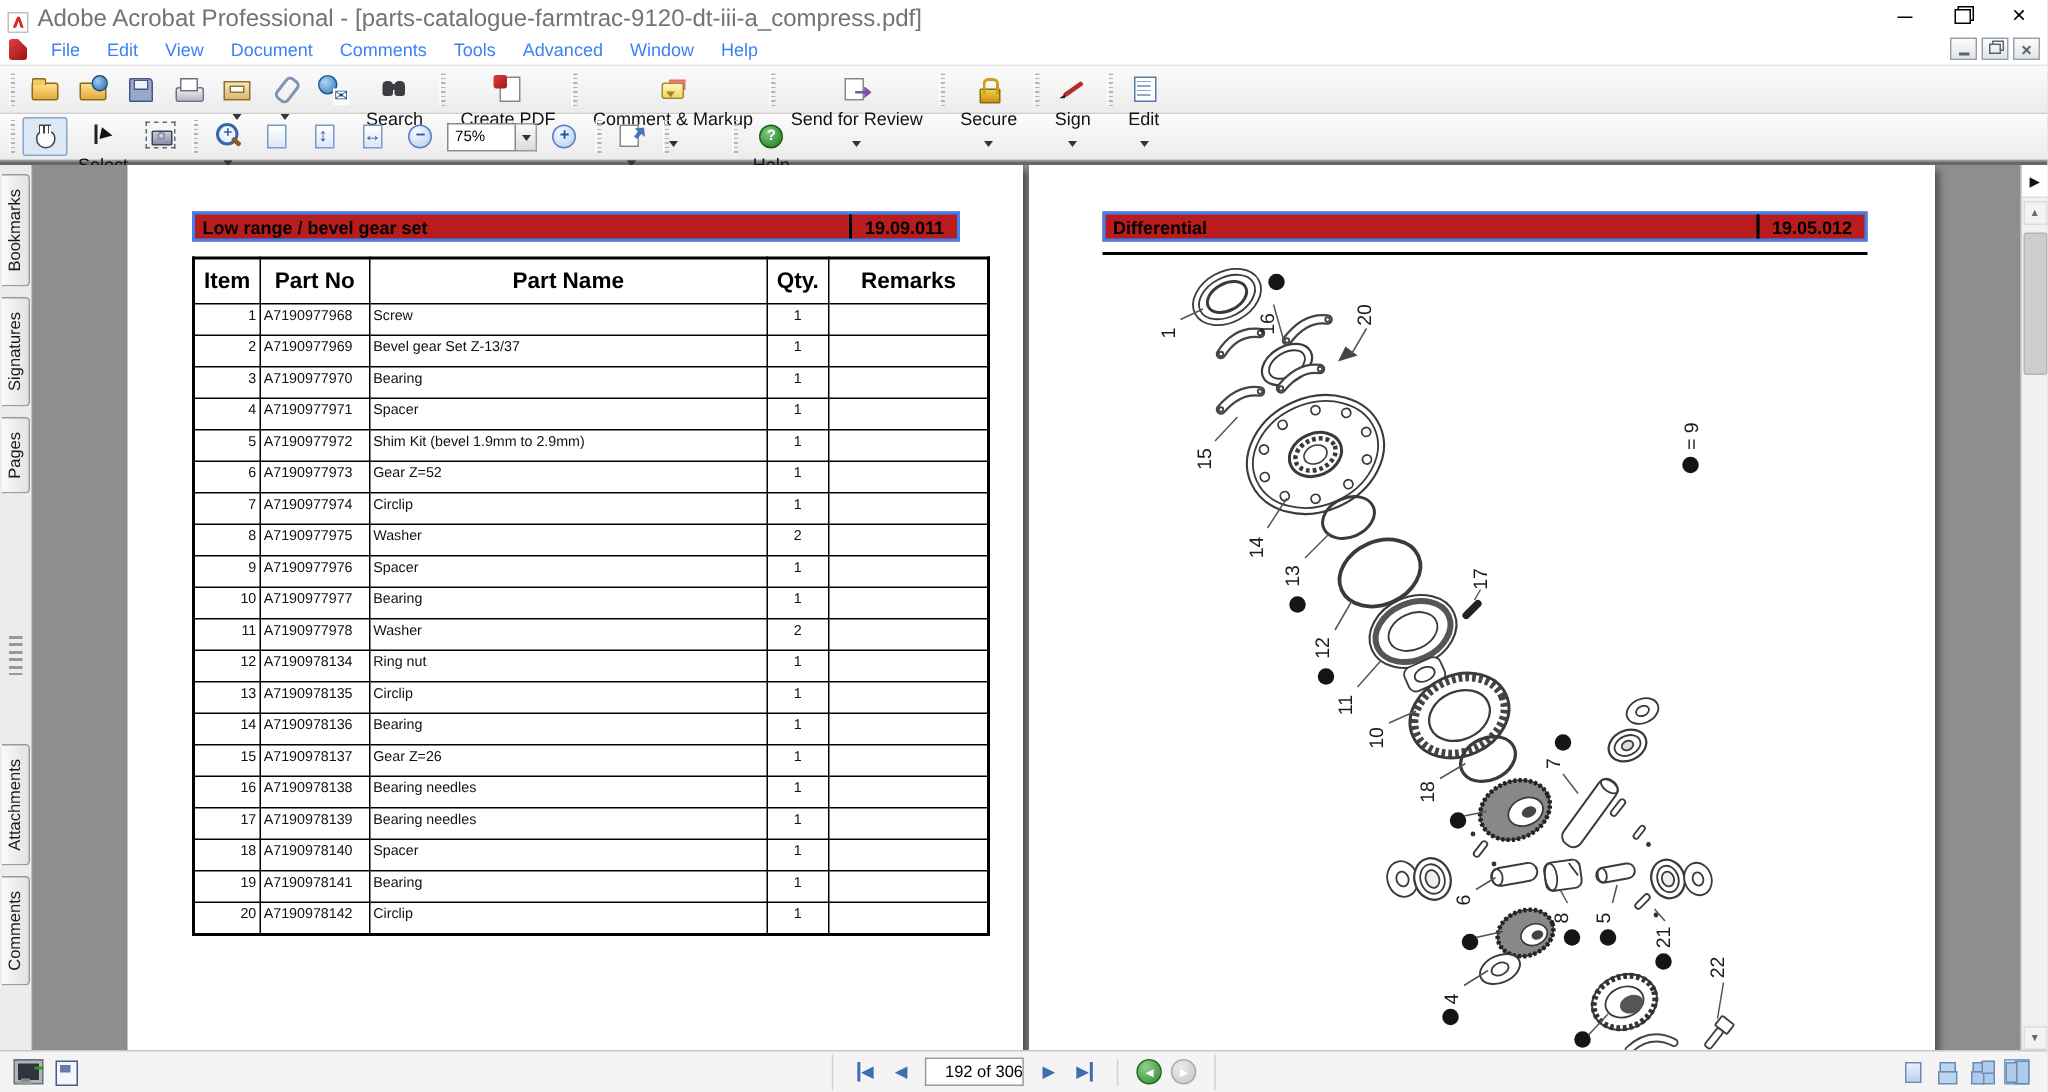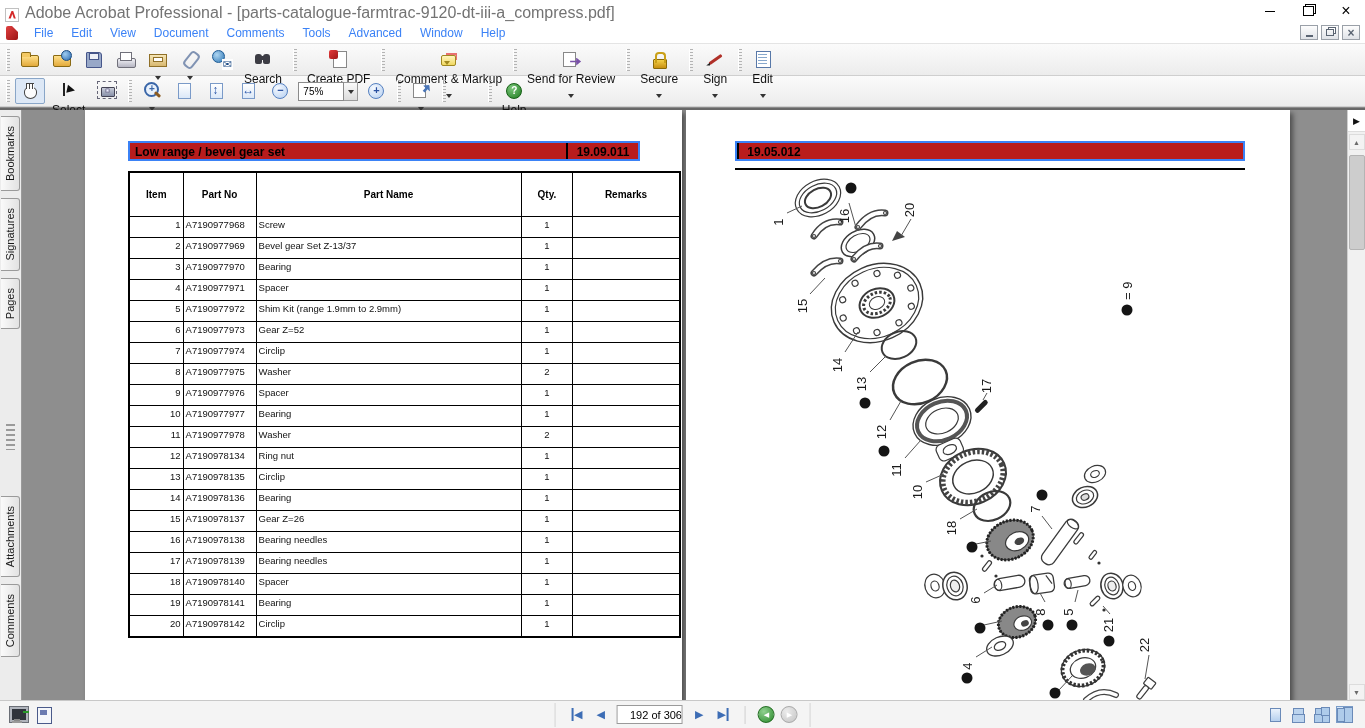--- a/index.html
+++ b/index.html
@@ -175,22 +175,22 @@
   .pg-title { position:absolute; height:20px; border:2px solid #3b82f6; display:flex; align-items:stretch;
               font-weight:bold; font-size:12px; background:#b91c1c; }
   .pg-title .txt { flex:1; padding:2px 0 0 5px; white-space:nowrap; }
   .pg-title .code { width:72px; border-left:2px solid #000; text-align:center; padding-top:2px; }
   #lp-header { left:43px; top:31px; width:512px; }
   #rp-header { left:49px; top:31px; width:510px; }
   #rp-rule { position:absolute; left:49px; top:58px; width:510px; border-top:2px solid #000; }
 
   table.parts { position:absolute; left:43px; top:61px; border-collapse:collapse; table-layout:fixed;
                 border:2px solid #000; }
-  table.parts th { border:1px solid #000; font-size:10px; height:15px; font-weight:bold; text-align:center;
-                   padding:16px; background:#fff; }
+  table.parts th { border:1px solid #000; font-size:15px; height:15px; font-weight:bold; text-align:center;
+                   padding:6px; background:#fff; }
   table.parts td { border:1px solid #000; font-size:9.5px; height:21px; vertical-align:top;
                    padding:2px 2px 0 2px; color:#111; }
   td.c0 { text-align:right; padding-right:4px; }
   td.c1 { padding-left:4px; }
   td.c2 { padding-left:6px;margin-top:32px; }
   td.c3 { text-align:center; }
 
   #diagram { position:absolute; inset:0; width:100%; height:100%; }
   .callout { font-size:13px; fill:#1a1a1a; font-family:"Liberation Sans",sans-serif; }
   .leader { stroke:#555; stroke-width:1; }
@@ -468,21 +468,21 @@
             <tr>
               <td class="c0">4</td>
               <td class="c1">A7190977971</td>
               <td class="c2">Spacer</td>
               <td class="c3">1</td>
               <td class="c4"></td>
             </tr>
             <tr>
               <td class="c0">5</td>
               <td class="c1">A7190977972</td>
-              <td class="c2">Shim Kit (range 1.9mm to 2.9mm)</td>
+              <td class="c2">Shim Kit (bevel 1.9mm to 2.9mm)</td>
               <td class="c3">1</td>
               <td class="c4"></td>
             </tr>
             <tr>
               <td class="c0">6</td>
               <td class="c1">A7190977973</td>
               <td class="c2">Gear Z=52</td>
               <td class="c3">1</td>
               <td class="c4"></td>
             </tr>
@@ -583,20 +583,21 @@
               <td class="c2">Circlip</td>
               <td class="c3">1</td>
               <td class="c4"></td>
             </tr>
           </tbody>
         </table>
     </div>
 
     <div id="page-right" class="page">
       <div id="rp-header" class="pg-title">
+        <div class="txt">Differential</div>
         <div class="code">19.05.012</div>
       </div>
       <div id="rp-rule"></div>
 
       <svg id="diagram" viewBox="0 0 604 592">
         <g stroke="#3a3a3a" stroke-width="1.2" fill="none">
           <g transform="rotate(-28 132 88)">
             <ellipse cx="132" cy="88" rx="24" ry="17" fill="#fff"></ellipse>
             <ellipse cx="132" cy="88" rx="20" ry="13"></ellipse>
             <ellipse cx="132" cy="88" rx="14" ry="9" stroke-width="2"></ellipse>

